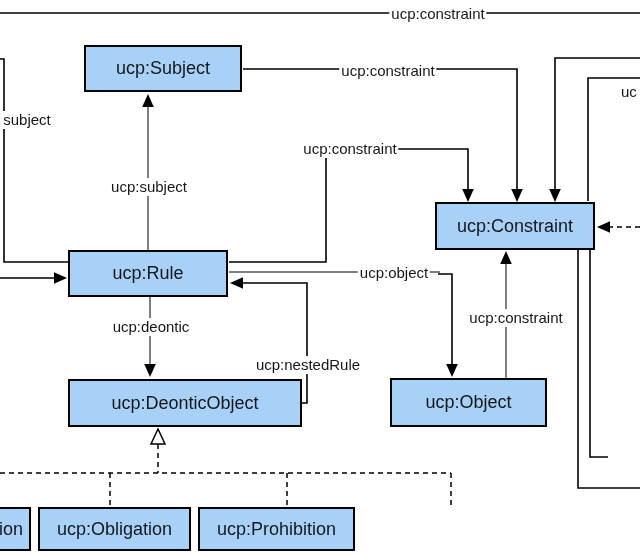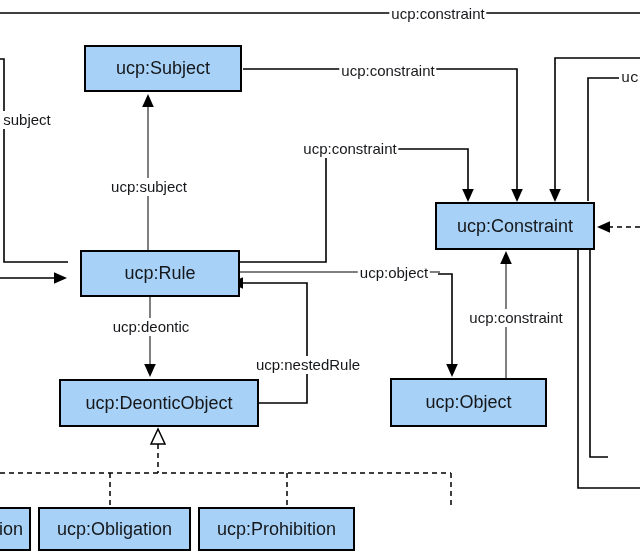--- a/index.html
+++ b/index.html
@@ -60,33 +60,33 @@
     <polygon points="506,251 500.2,264 511.8,264" fill="#000"></polygon>
     <polygon points="452,377 446.2,364 457.8,364" fill="#000"></polygon>
     <polygon points="150,377 144.2,364 155.8,364" fill="#000"></polygon>
     <polygon points="67,278 54,272.2 54,283.8" fill="#000"></polygon>
     <polygon points="230,283 243,277.2 243,288.8" fill="#000"></polygon>
 
     <polygon points="158,429 151,444 165,444" fill="#fff" stroke="#000" stroke-width="1.5"></polygon>
   </svg>
 
   <div class="node" style="left:84px;top:45px;width:158px;height:47px;">ucp:Subject</div>
-  <div class="node" style="left:68px;top:250px;width:160px;height:47px;margin-left:12px;">ucp:Rule</div>
+  <div class="node" style="left:68px;top:250px;width:160px;height:47px;">ucp:Rule</div>
   <div class="node" style="left:435px;top:202px;width:160px;height:48px;">ucp:Constraint</div>
-  <div class="node" style="left:59px;top:379px;width:200px;height:48px;">ucp:DeonticObject</div>
+  <div class="node" style="left:68px;top:379px;width:234px;height:48px;">ucp:DeonticObject</div>
   <div class="node" style="left:390px;top:378px;width:157px;height:49px;">ucp:Object</div>
   <div class="node clip" style="left:-129px;top:507px;width:160px;height:44px;">ion</div>
   <div class="node" style="left:198px;top:507px;width:157px;height:44px;">ucp:Prohibition</div>
   <div class="node" style="left:38px;top:507px;width:153px;height:44px;">ucp:Obligation</div>
 
   <div class="elabel" style="left:438px;top:14px;">ucp:constraint</div>
   <div class="elabel" style="left:388px;top:71px;">ucp:constraint</div>
   <div class="elabel" style="left:350px;top:149px;">ucp:constraint</div>
   <div class="elabel" style="left:149px;top:187px;">ucp:subject</div>
   <div class="elabel" style="left:394px;top:273px;">ucp:object</div>
   <div class="elabel" style="left:151px;top:327px;">ucp:deontic</div>
   <div class="elabel" style="left:308px;top:345px;margin-top:20px;">ucp:nestedRule</div>
   <div class="elabel" style="left:516px;top:318px;">ucp:constraint</div>
   <div class="elabel" style="left:27px;top:120px;">subject</div>
-  <div class="elabel edgeflush" style="left:619px;top:70px;font-family:Liberation Mono, monospace;">uc</div>
+  <div class="elabel edgeflush" style="left:619px;top:83px;">uc</div>
   <div class="elabel edgeflush" style="left:640px;top:449px;">ucp:</div>
 
 </div>
 
 </body></html>

